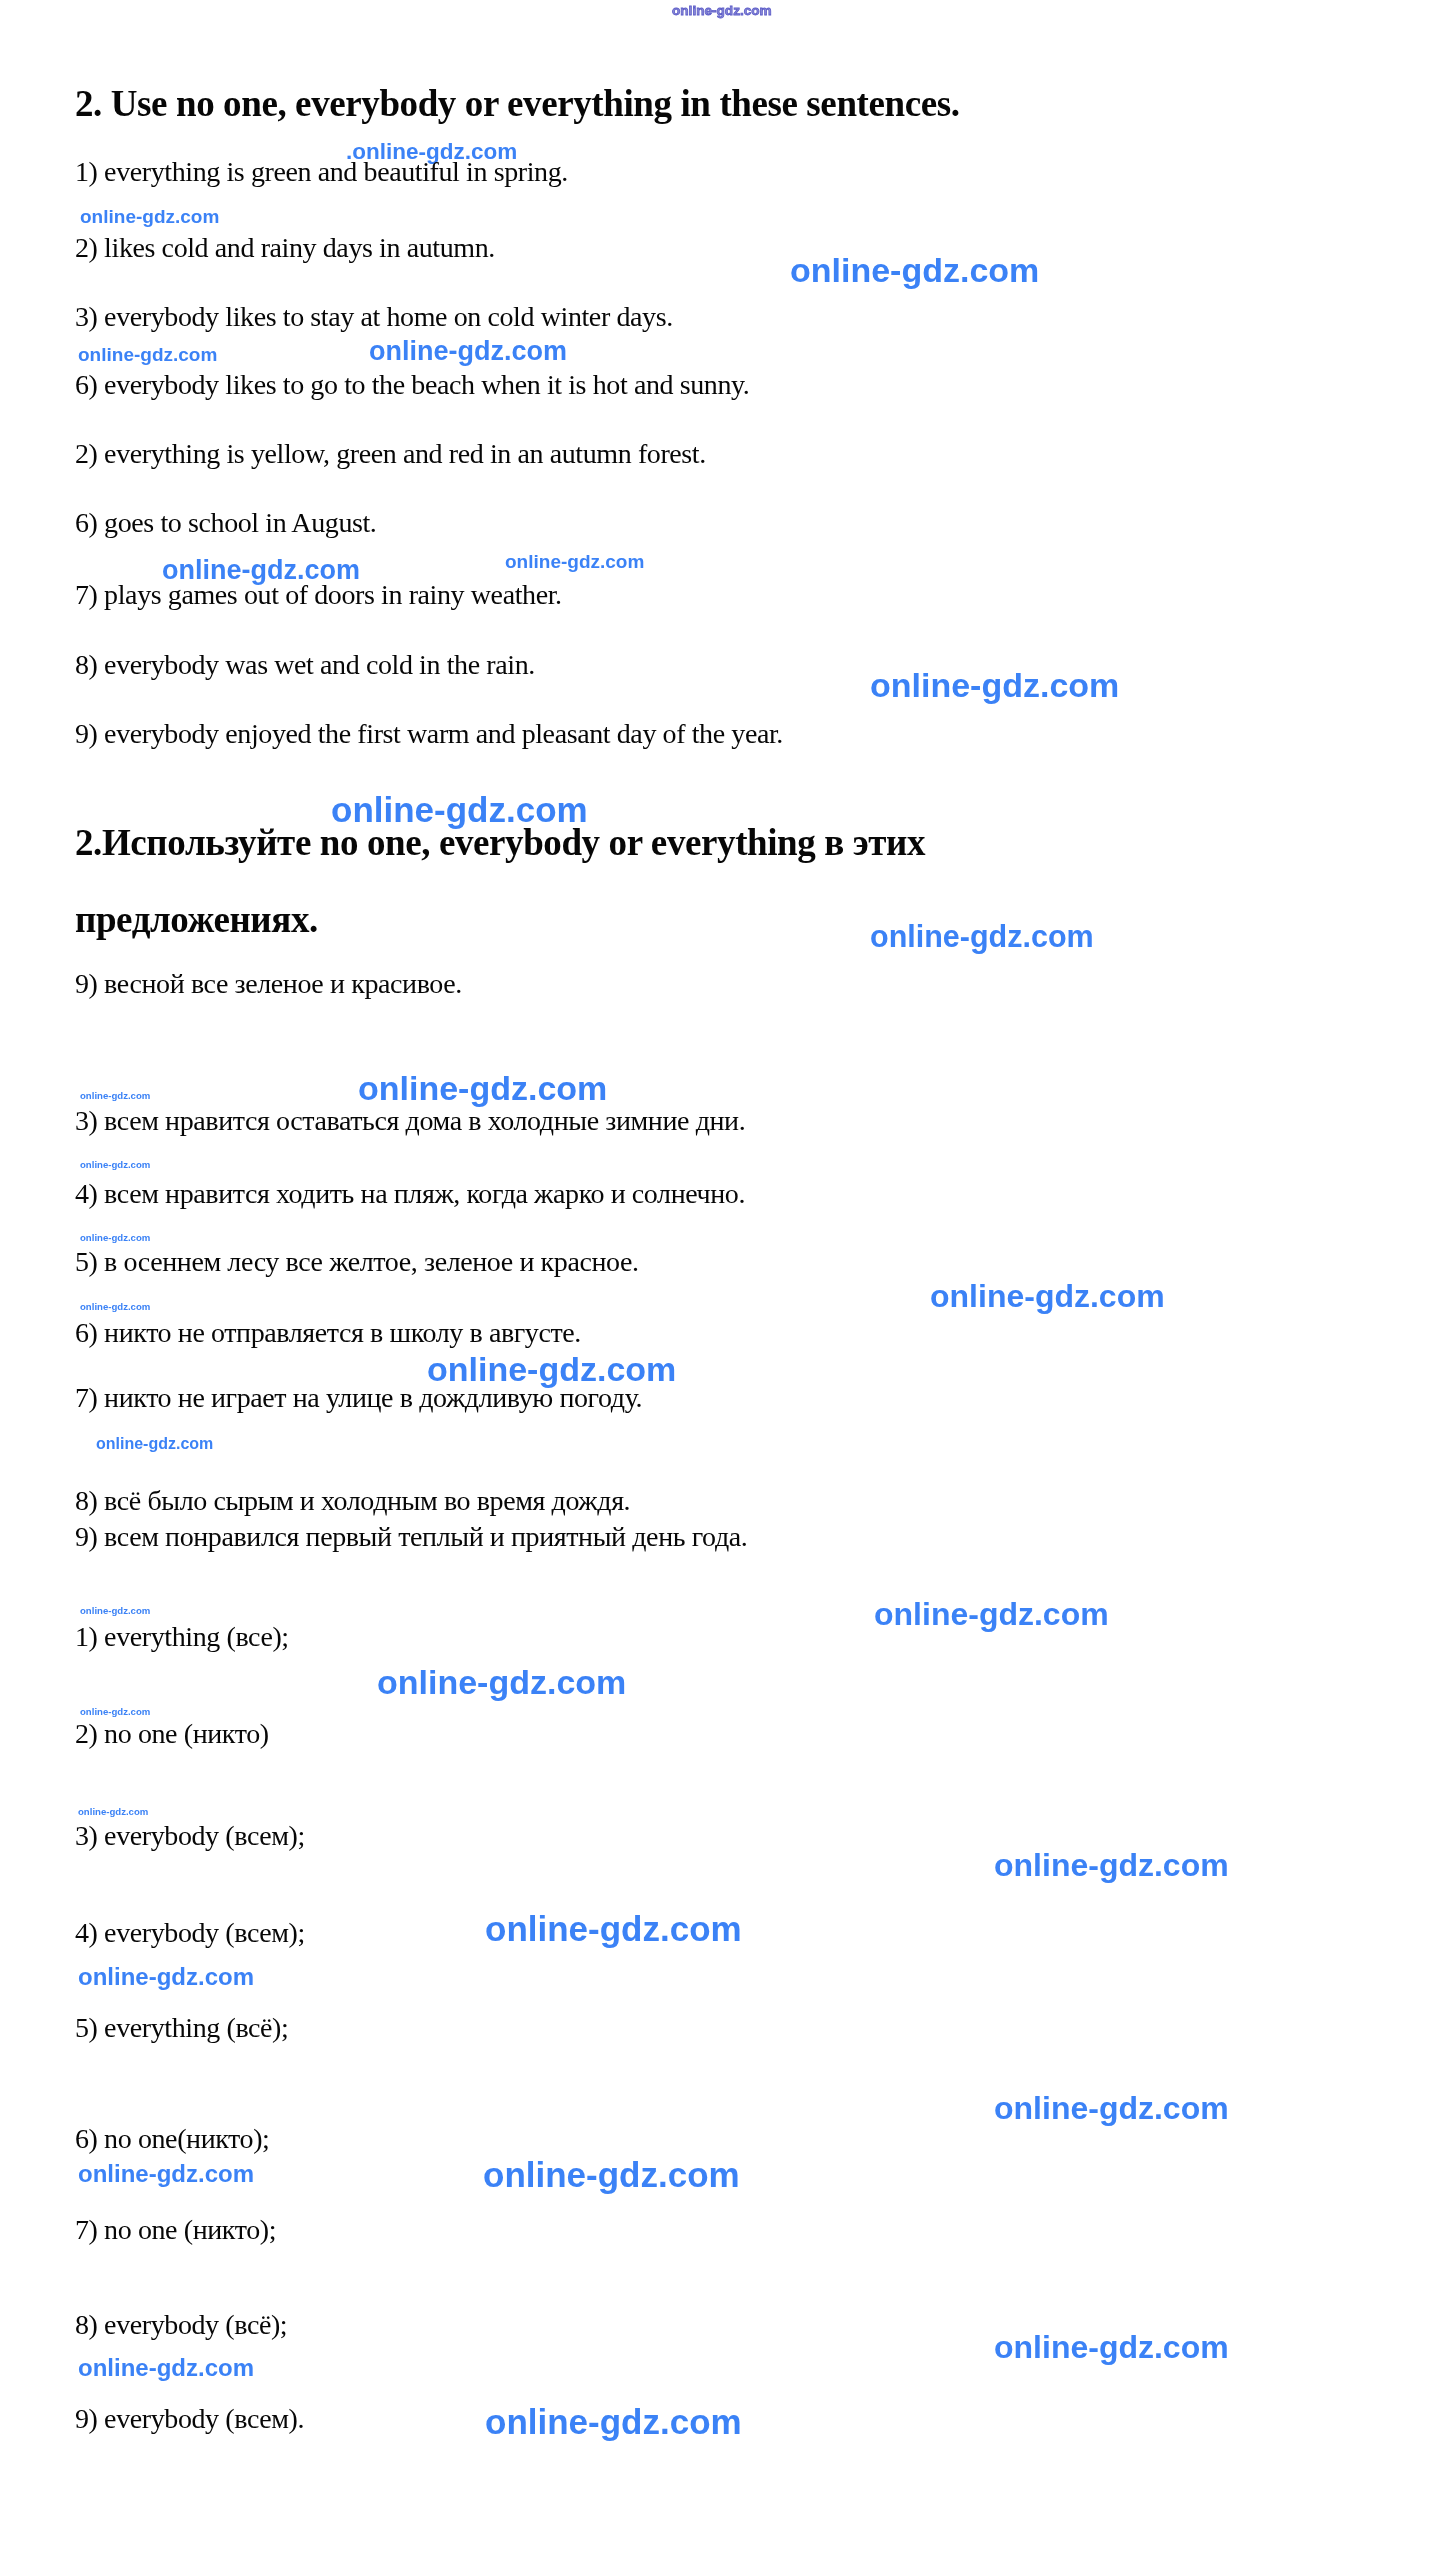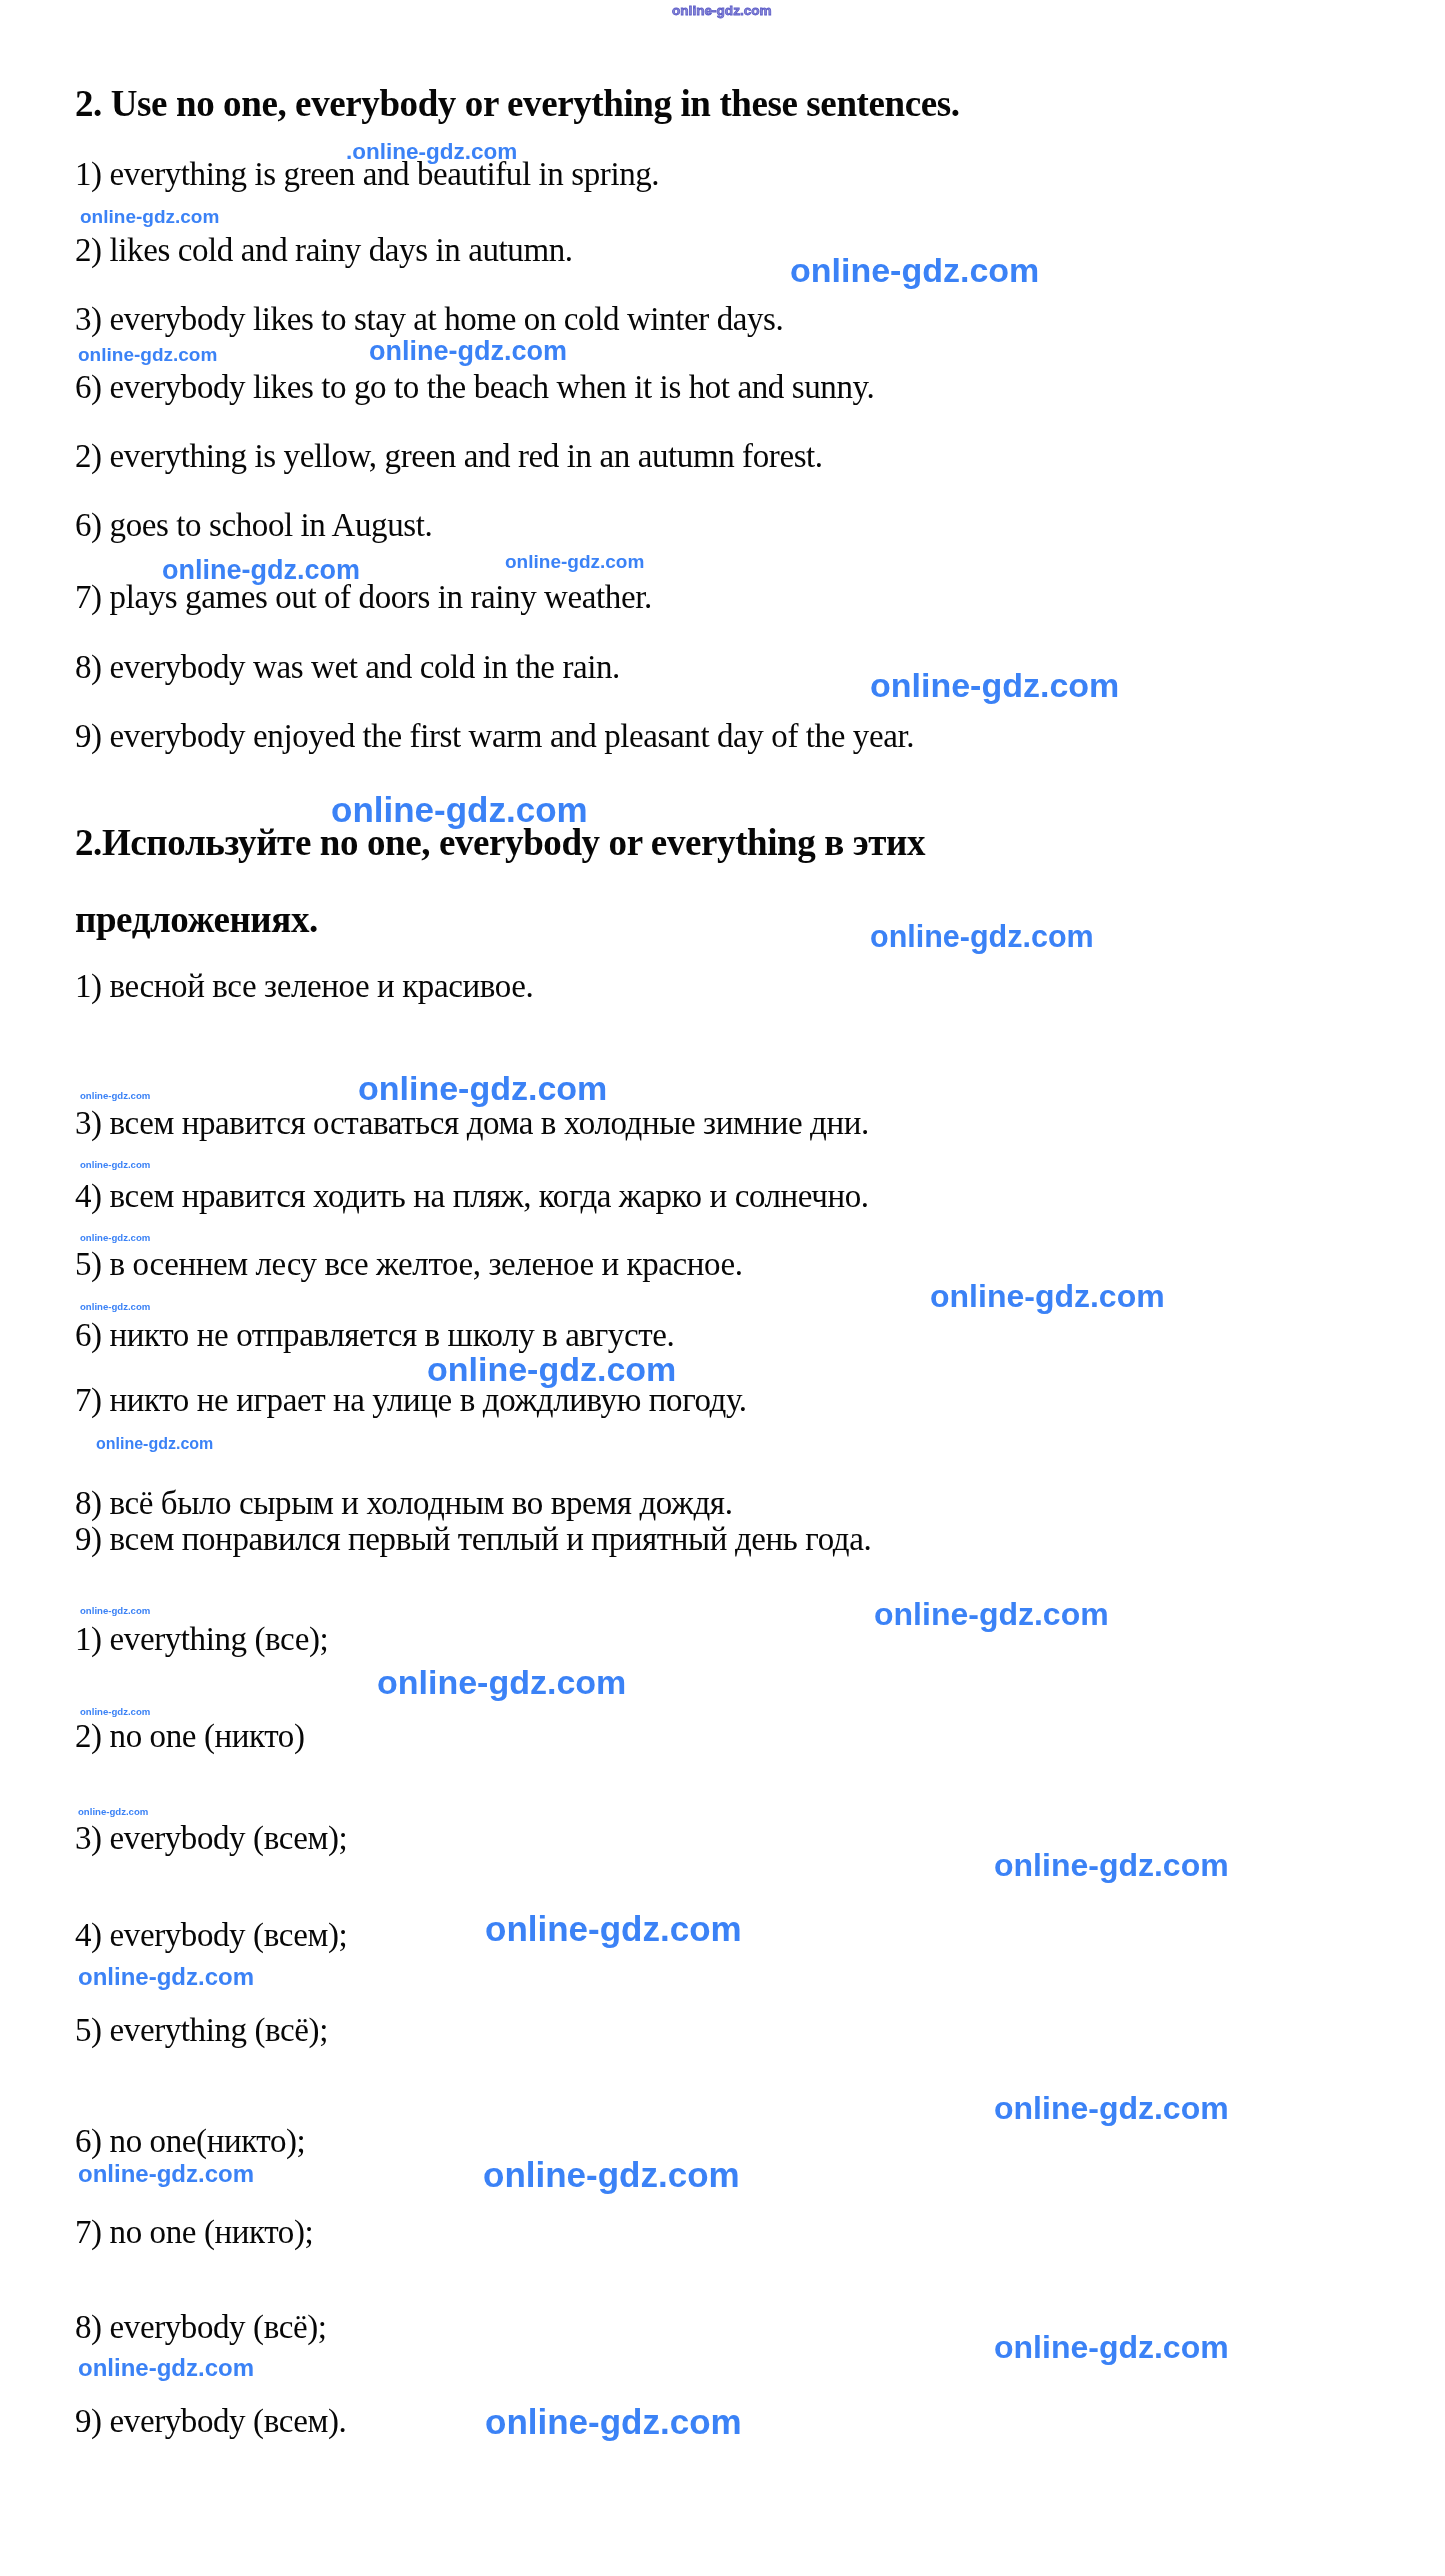--- a/index.html
+++ b/index.html
@@ -8,21 +8,21 @@
     width:1445px;
     height:2576px;
     background:#ffffff;
     overflow:hidden;
     font-family:"Liberation Serif", serif;
   }
   .line{
     position:absolute;
     white-space:nowrap;
     color:#070707;
-    font-size:33px;
+    font-size:28px;
     line-height:1.05;
     letter-spacing:-0.4px;
   }
   .heading{
     font-weight:700;
     font-size:37px;
     letter-spacing:-0.4px;
   }
   .wm{
     position:absolute;
@@ -65,21 +65,21 @@
   <div class="line" style="left:75px;top:650px">8) everybody was wet and cold in the rain.</div>
   <div class="wm" style="left:870px;top:668px;font-size:34px">online-gdz.com</div>
   <div class="line" style="left:75px;top:719px">9) everybody enjoyed the first warm and pleasant day of the year.</div>
 
   <div class="wm" style="left:331px;top:792px;font-size:35px">online-gdz.com</div>
 
   <div class="line heading" style="left:75px;top:824px">2.Используйте no one, everybody or everything в этих</div>
   <div class="line heading" style="left:75px;top:901px">предложениях.</div>
   <div class="wm" style="left:870px;top:921px;font-size:30.5px">online-gdz.com</div>
 
-  <div class="line" style="left:75px;top:969px">1) весной все зеленое и красивое.</div>
+  <div class="line" style="left:75px;top:969px">9) весной все зеленое и красивое.</div>
   <div class="wm" style="left:358px;top:1071px;font-size:34px">online-gdz.com</div>
   <div class="wm" style="left:80px;top:1091px;font-size:9.6px">online-gdz.com</div>
   <div class="line" style="left:75px;top:1106px">3) всем нравится оставаться дома в холодные зимние дни.</div>
   <div class="wm" style="left:80px;top:1160px;font-size:9.6px">online-gdz.com</div>
   <div class="line" style="left:75px;top:1179px">4) всем нравится ходить на пляж, когда жарко и солнечно.</div>
   <div class="wm" style="left:80px;top:1233px;font-size:9.6px">online-gdz.com</div>
   <div class="line" style="left:75px;top:1247px">5) в осеннем лесу все желтое, зеленое и красное.</div>
   <div class="wm" style="left:930px;top:1280px;font-size:32px">online-gdz.com</div>
   <div class="wm" style="left:80px;top:1302px;font-size:9.6px">online-gdz.com</div>
   <div class="line" style="left:75px;top:1318px">6) никто не отправляется в школу в августе.</div>

